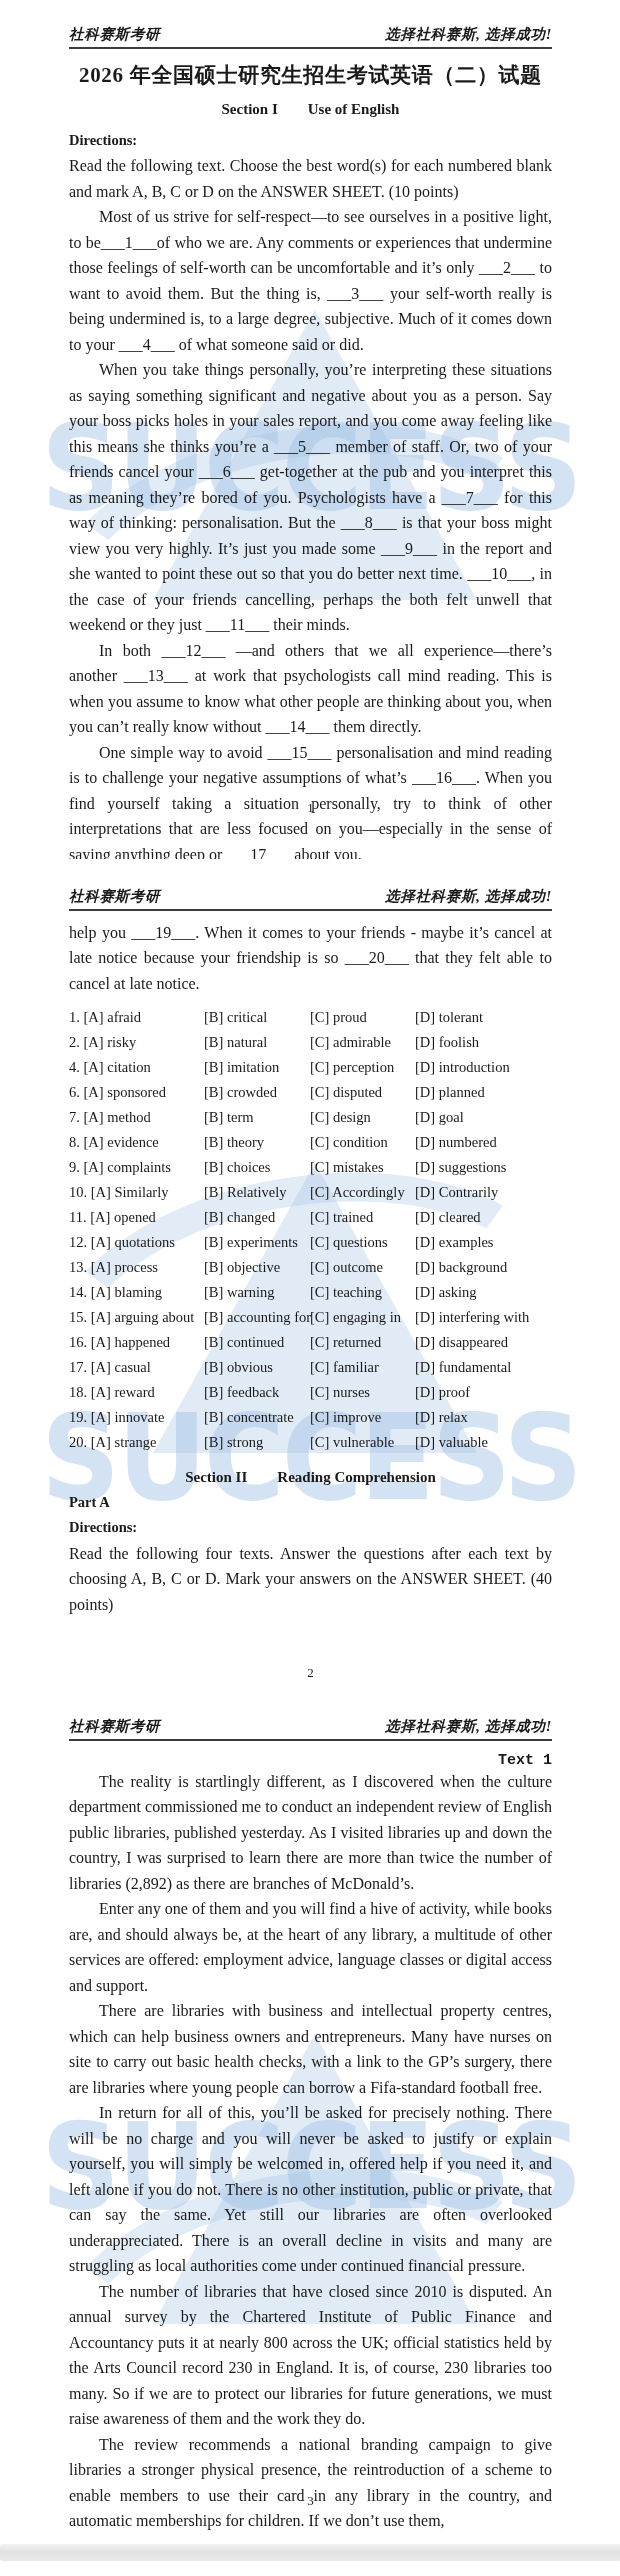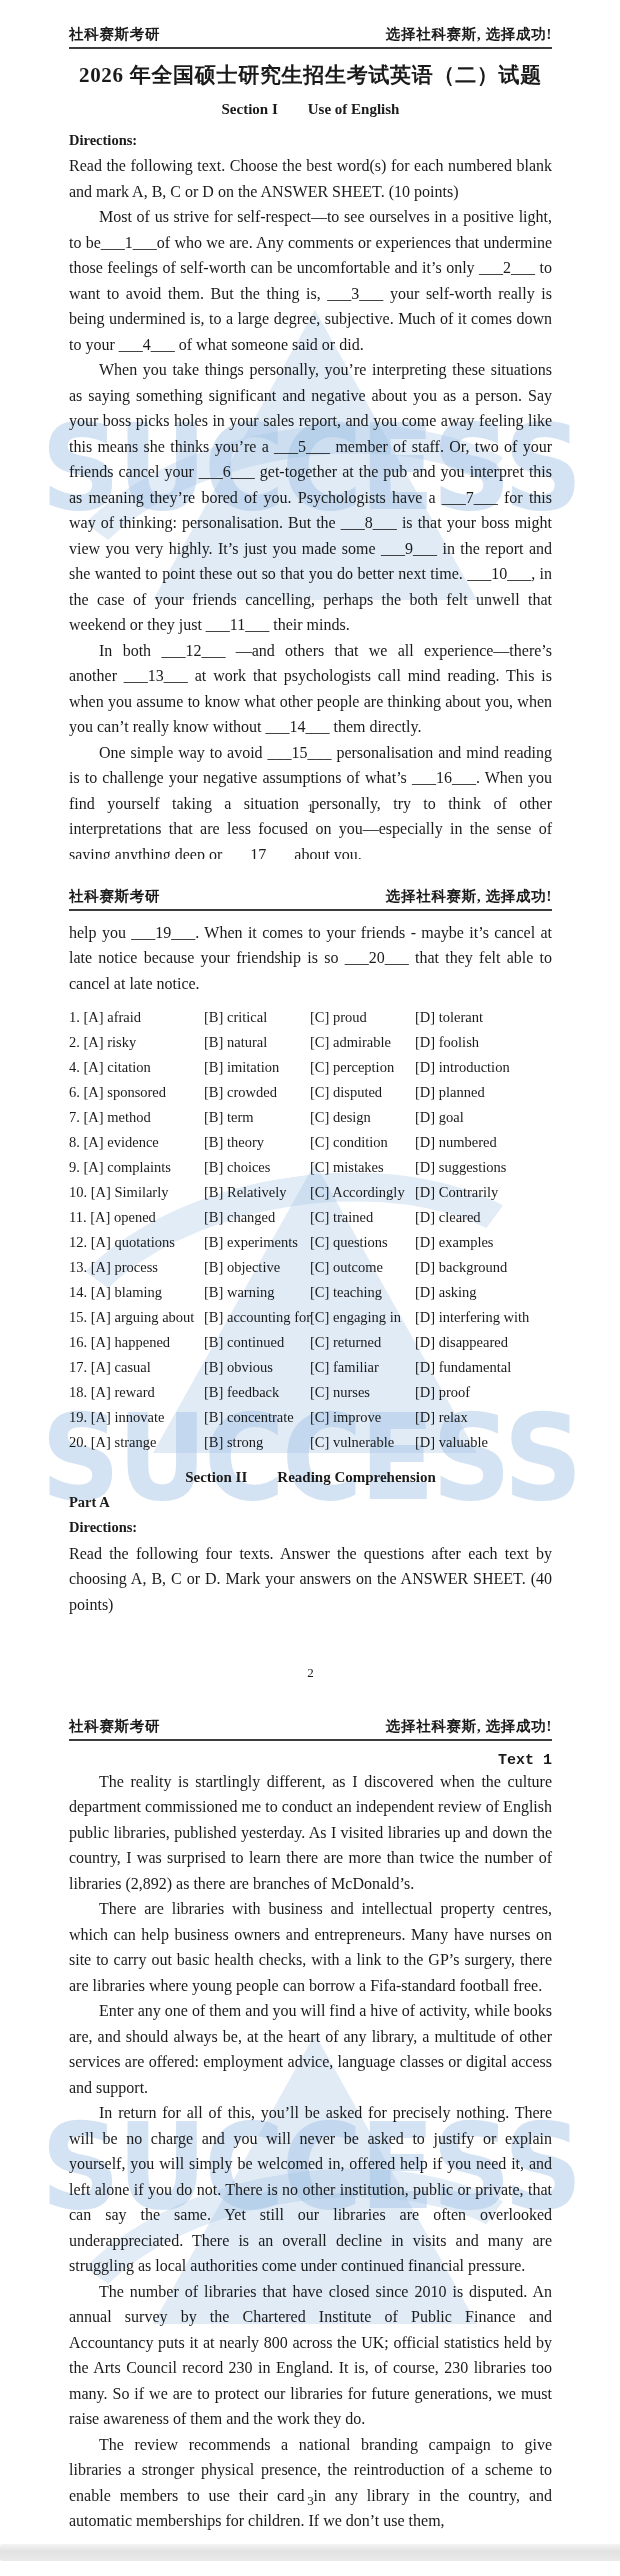--- a/index.html
+++ b/index.html
@@ -21,20 +21,21 @@
   .page.p3 { height: 887px; padding-top: 28px; }
 
   .content { position: relative; z-index: 1; }
 
   
   .page-header {
     display: flex;
     justify-content: space-between;
     align-items: flex-end;
     font-weight: bold;
+    font-style: italic;
     font-size: 14.5px;
     letter-spacing: 0.7px;
     padding-bottom: 2.8px;
     border-bottom: 2.8px double #3b3b3b;
   }
 
   
   .doc-title {
     margin: 12.4px 0 0 0;
     text-align: center;
@@ -302,22 +303,22 @@
     <div class="wm-triangle" style="left:153px; top:345px;"></div>
     <div class="wm-text" style="top:414px;">SUCCESS</div>
   </div>
   <div class="content">
     <div class="page-header">
       <span>社科赛斯考研</span>
       <span>选择社科赛斯, 选择成功!</span>
     </div>
     <h2 class="text-title">Text 1</h2>
     <p class="body indent">The reality is startlingly different, as I discovered when the culture department commissioned me to conduct an independent review of English public libraries, published yesterday. As I visited libraries up and down the country, I was surprised to learn there are more than twice the number of libraries (2,892) as there are branches of McDonald’s.</p>
+    <p class="body indent">Enter any one of them and you will find a hive of activity, while books are, and should always be, at the heart of any library, a multitude of other services are offered: employment advice, language classes or digital access and support.</p>
     <p class="body indent">There are libraries with business and intellectual property centres, which can help business owners and entrepreneurs. Many have nurses on site to carry out basic health checks, with a link to the GP’s surgery, there are libraries where young people can borrow a Fifa-standard football free.</p>
-    <p class="body indent">Enter any one of them and you will find a hive of activity, while books are, and should always be, at the heart of any library, a multitude of other services are offered: employment advice, language classes or digital access and support.</p>
     <p class="body indent">In return for all of this, you’ll be asked for precisely nothing. There will be no charge and you will never be asked to justify or explain yourself, you will simply be welcomed in, offered help if you need it, and left alone if you do not. There is no other institution, public or private, that can say the same. Yet still our libraries are often overlooked underappreciated. There is an overall decline in visits and many are struggling as local authorities come under continued financial pressure.</p>
     <p class="body indent">The number of libraries that have closed since 2010 is disputed. An annual survey by the Chartered Institute of Public Finance and Accountancy puts it at nearly 800 across the UK; official statistics held by the Arts Council record 230 in England. It is, of course, 230 libraries too many. So if we are to protect our libraries for future generations, we must raise awareness of them and the work they do.</p>
     <p class="body indent">The review recommends a national branding campaign to give libraries a stronger physical presence, the reintroduction of a scheme to enable members to use their card in any library in the country, and automatic memberships for children. If we don’t use them,</p>
   </div>
   <div class="page-num" style="top:804px;">3</div>
   <div class="gap-band"></div>
 </section>
 
 
 </body></html>

